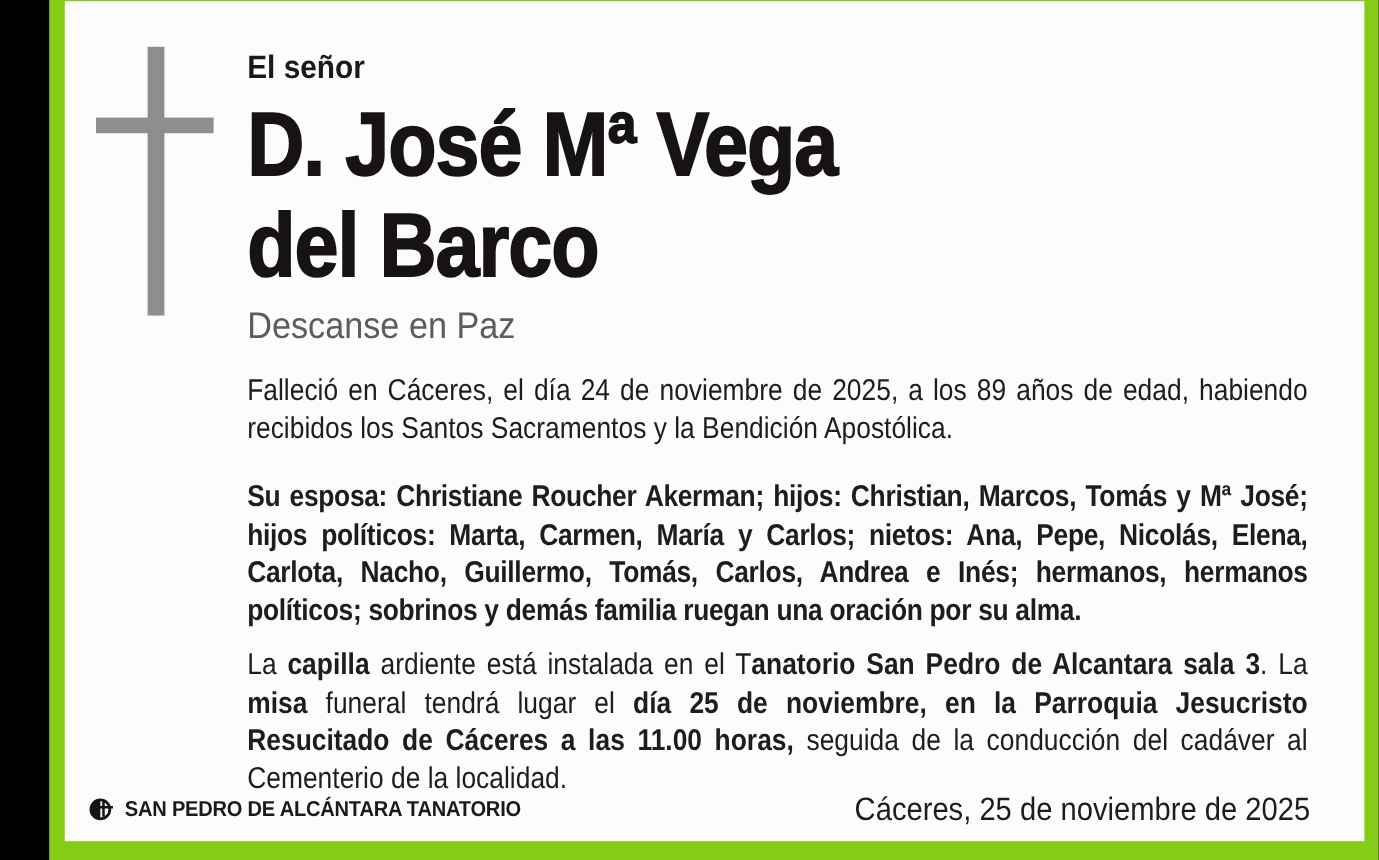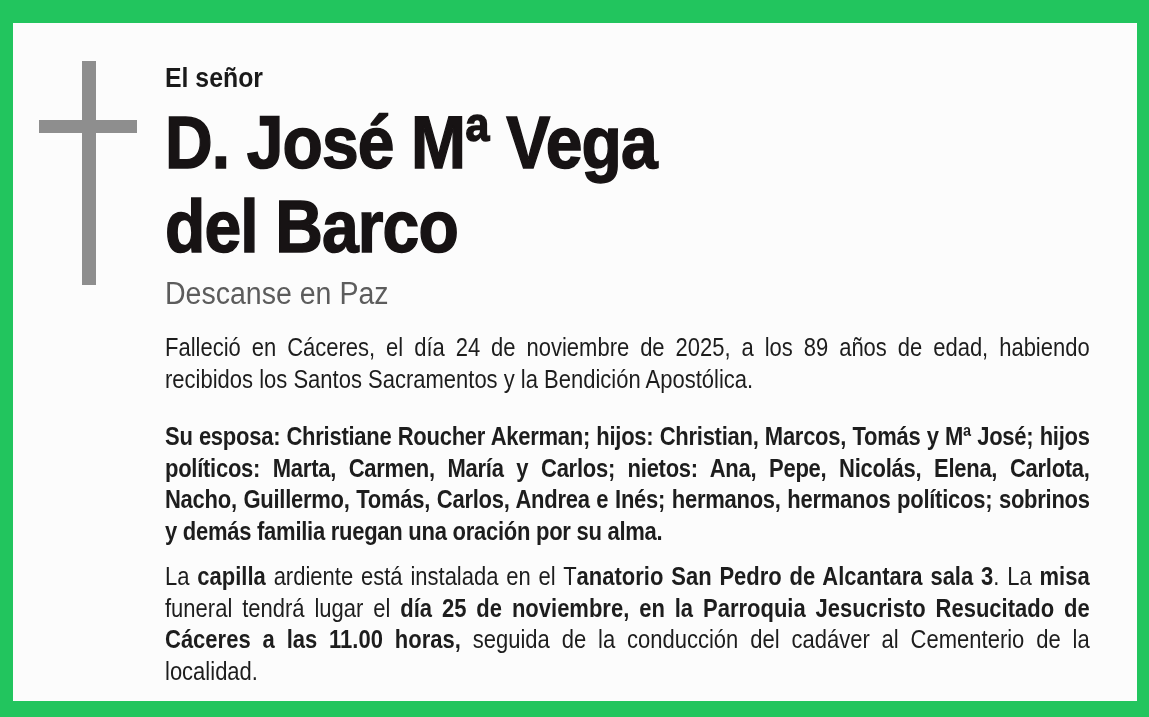--- a/index.html
+++ b/index.html
@@ -6,22 +6,23 @@
   * { margin: 0; padding: 0; box-sizing: border-box; }
   html, body { background: #000; }
   body {
     width: 1149px; height: 717px;
     font-family: "Liberation Sans", "DejaVu Sans", sans-serif;
     overflow: hidden;
     position: relative;
   }
   .frame {
     position: absolute; inset: 0;
-    background: #22c55e;
-    padding: 23px 12px 16px 13px;
+    background: #84cc16;
+    padding: 1px 12px 16px 13px;
+    margin-left: 41px;
   }
   .paper {
     position: relative;
     width: 100%; height: 100%;
     background: #fcfcfc;
     color: #1c1c1c;
     overflow: hidden;
   }
   
   .cross { position: absolute; top: 0; left: 0; }
@@ -106,15 +107,27 @@
       <div class="rip cx cx92">Descanse en Paz</div>
 
       <p class="para para-death cx cx88">Falleció en Cáceres, el día 24 de noviembre de 2025, a los 89 años de edad, habiendo recibidos los Santos Sacramentos y la Bendición Apostólica.</p>
 
       <p class="para para-family cx cx88">Su esposa: Christiane Roucher Akerman; hijos: Christian, Marcos, Tomás y Mª José; hijos políticos: Marta, Carmen, María y Carlos; nietos: Ana, Pepe, Nicolás, Elena, Carlota, Nacho, Guillermo, Tomás, Carlos, Andrea e Inés; hermanos, hermanos políticos; sobrinos y demás familia ruegan una oración por su alma.</p>
 
       <p class="para para-funeral cx cx88"><span>La </span><span style="font-weight: bold;">capilla</span><span> ardiente está instalada en el T</span><span style="font-weight: bold;">anatorio San Pedro de Alcantara sala 3</span><span>. La </span><span style="font-weight: bold;">misa</span><span> funeral tendrá lugar el </span><span style="font-weight: bold;">día 25 de noviembre, en la Parroquia Jesucristo Resucitado de Cáceres a las 11.00 horas,</span><span> seguida de la conducción del cadáver al Cementerio de la localidad.</span></p>
 
     </div>
 
+    <div class="footer">
+      <div class="footer-left">
+        <svg class="logo" viewBox="0 0 24 24" xmlns="http://www.w3.org/2000/svg">
+          <circle cx="11" cy="12" r="9" fill="none" stroke="#141414" stroke-width="2.6"></circle>
+          <path d="M11 3 a9 9 0 0 0 0 18 z" fill="#141414"></path>
+          <line x1="14" y1="3" x2="14" y2="19" stroke="#141414" stroke-width="2.4"></line>
+          <line x1="6" y1="10" x2="23" y2="10" stroke="#141414" stroke-width="2.4"></line>
+        </svg>
+        <span class="funeral-home">SAN PEDRO DE ALCÁNTARA TANATORIO</span>
+      </div>
+      <div class="place-date">Cáceres, 25 de noviembre de 2025</div>
+    </div>
 
   </div>
 </div>
 
 </body></html>

